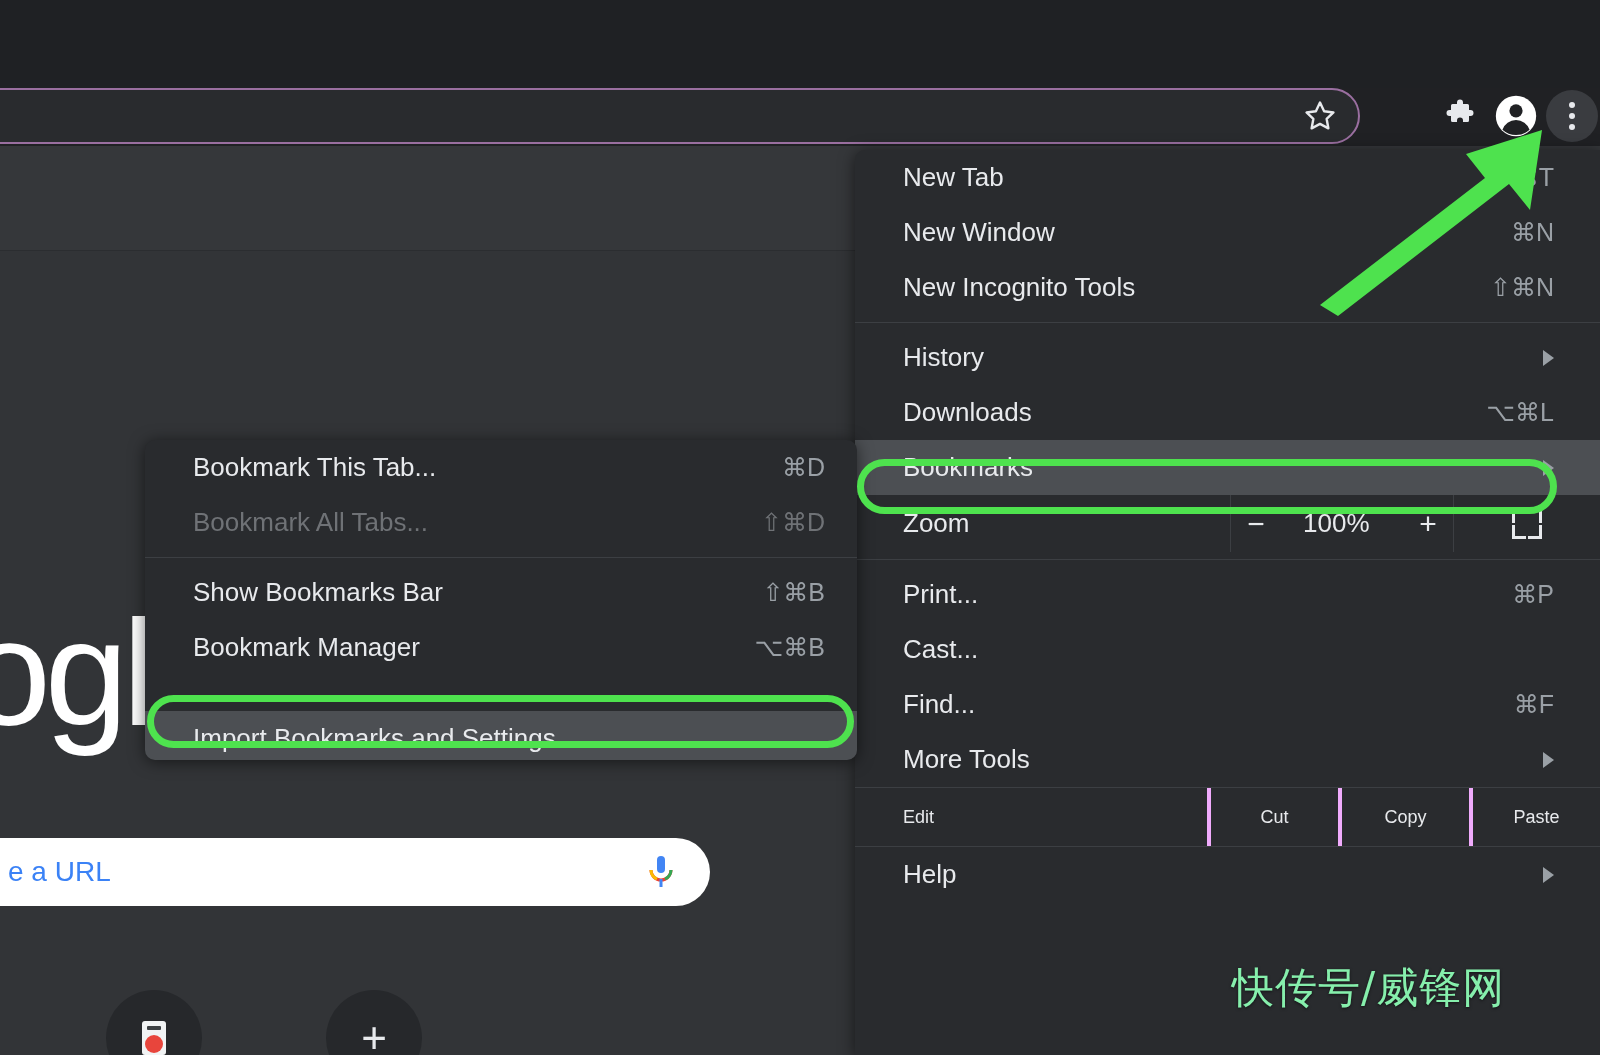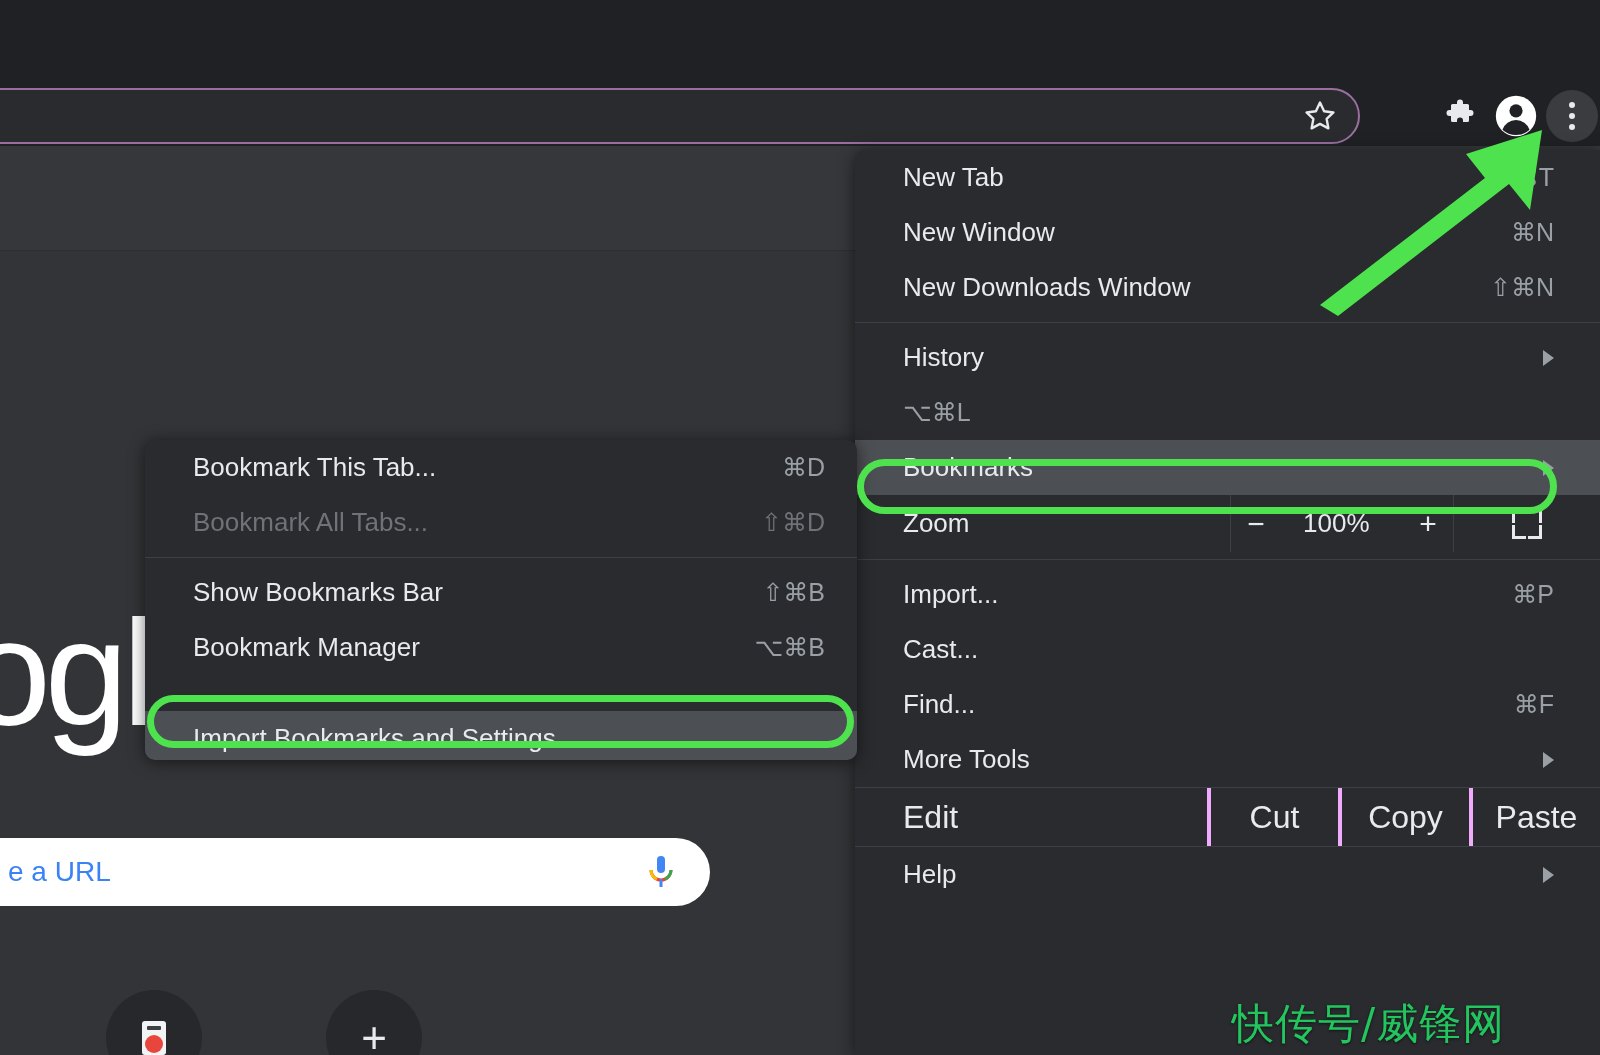--- a/index.html
+++ b/index.html
@@ -128,21 +128,21 @@
   .fs-icon { position: relative; width: 30px; height: 30px; }
   .fs-icon span { position:absolute; width:11px; height:11px; border:3px solid #e8eaed; }
   .fs-icon span:nth-child(1){ left:0; top:0; border-right:none; border-bottom:none; }
   .fs-icon span:nth-child(2){ right:0; top:0; border-left:none; border-bottom:none; }
   .fs-icon span:nth-child(3){ left:0; bottom:0; border-right:none; border-top:none; }
   .fs-icon span:nth-child(4){ right:0; bottom:0; border-left:none; border-top:none; }
 
   
   .edit-row {
     display: flex; align-items: stretch; height: 58px;
-    color: #e8eaed; font-size: 32px;
+    color: #e8eaed; font-size: 18px;
     border-top: 1px solid #3c3f43; border-bottom: 1px solid #3c3f43;
   }
   .edit-label { flex: 1; display:flex; align-items:center; padding-left: 48px; }
   .edit-cell {
     width: 127px; display:flex; align-items:center; justify-content:center;
     border-left: 4px solid #f0abfc;
   }
 
   
   .submenu {
@@ -174,22 +174,22 @@
   .ring-bookmarks { left: 857px; top: 459px; width: 700px; height: 55px; }
   .ring-import   { left: 147px; top: 695px; width: 707px; height: 53px; }
 
   .arrow-anno {
     position: absolute; left: 1280px; top: 120px;
     width: 300px; height: 200px; pointer-events: none;
   }
 
   
   .watermark {
-    position: absolute; left: 1232px; top: 996px;
-    color: #22c55e; font-size: 42px; letter-spacing: 1px;
+    position: absolute; left: 1232px; top: 960px;
+    color: #86efac; font-size: 42px; letter-spacing: 1px;
     font-family: "DejaVu Sans", sans-serif;
     text-shadow: 0 1px 3px rgba(0,0,0,.6);
   }
 </style>
 </head>
 <body>
 
 <div id="stage">
 
   <div class="ntp">
@@ -261,31 +261,32 @@
 
     <div class="mi">
       <span class="label">New Tab</span>
       <span class="accel">⌘T</span>
     </div>
     <div class="mi">
       <span class="label">New Window</span>
       <span class="accel">⌘N</span>
     </div>
     <div class="mi">
-      <span class="label">New Downloads Window</span>
+      <span class="label">New Incognito Tools</span>
       <span class="accel">⇧⌘N</span>
     </div>
 
     <div class="sep"></div>
 
     <div class="mi">
       <span class="label">History</span>
       <span class="caret"></span>
     </div>
     <div class="mi">
+      <span class="label">Downloads</span>
       <span class="accel">⌥⌘L</span>
     </div>
     <div class="mi highlight">
       <span class="label">Bookmarks</span>
       <span class="caret"></span>
     </div>
 
     <div class="zoom-row">
       <div class="zoom-label">Zoom</div>
       <div class="zoom-ctrls">
@@ -299,21 +300,21 @@
             <span></span>
             <span></span>
             <span></span>
         </div>
       </div>
     </div>
 
     <div class="sep"></div>
 
     <div class="mi">
-      <span class="label">Import...</span>
+      <span class="label">Print...</span>
       <span class="accel">⌘P</span>
     </div>
     <div class="mi">
       <span class="label">Cast...</span>
       <span class="accel"></span>
     </div>
     <div class="mi">
       <span class="label">Find...</span>
       <span class="accel">⌘F</span>
     </div>

